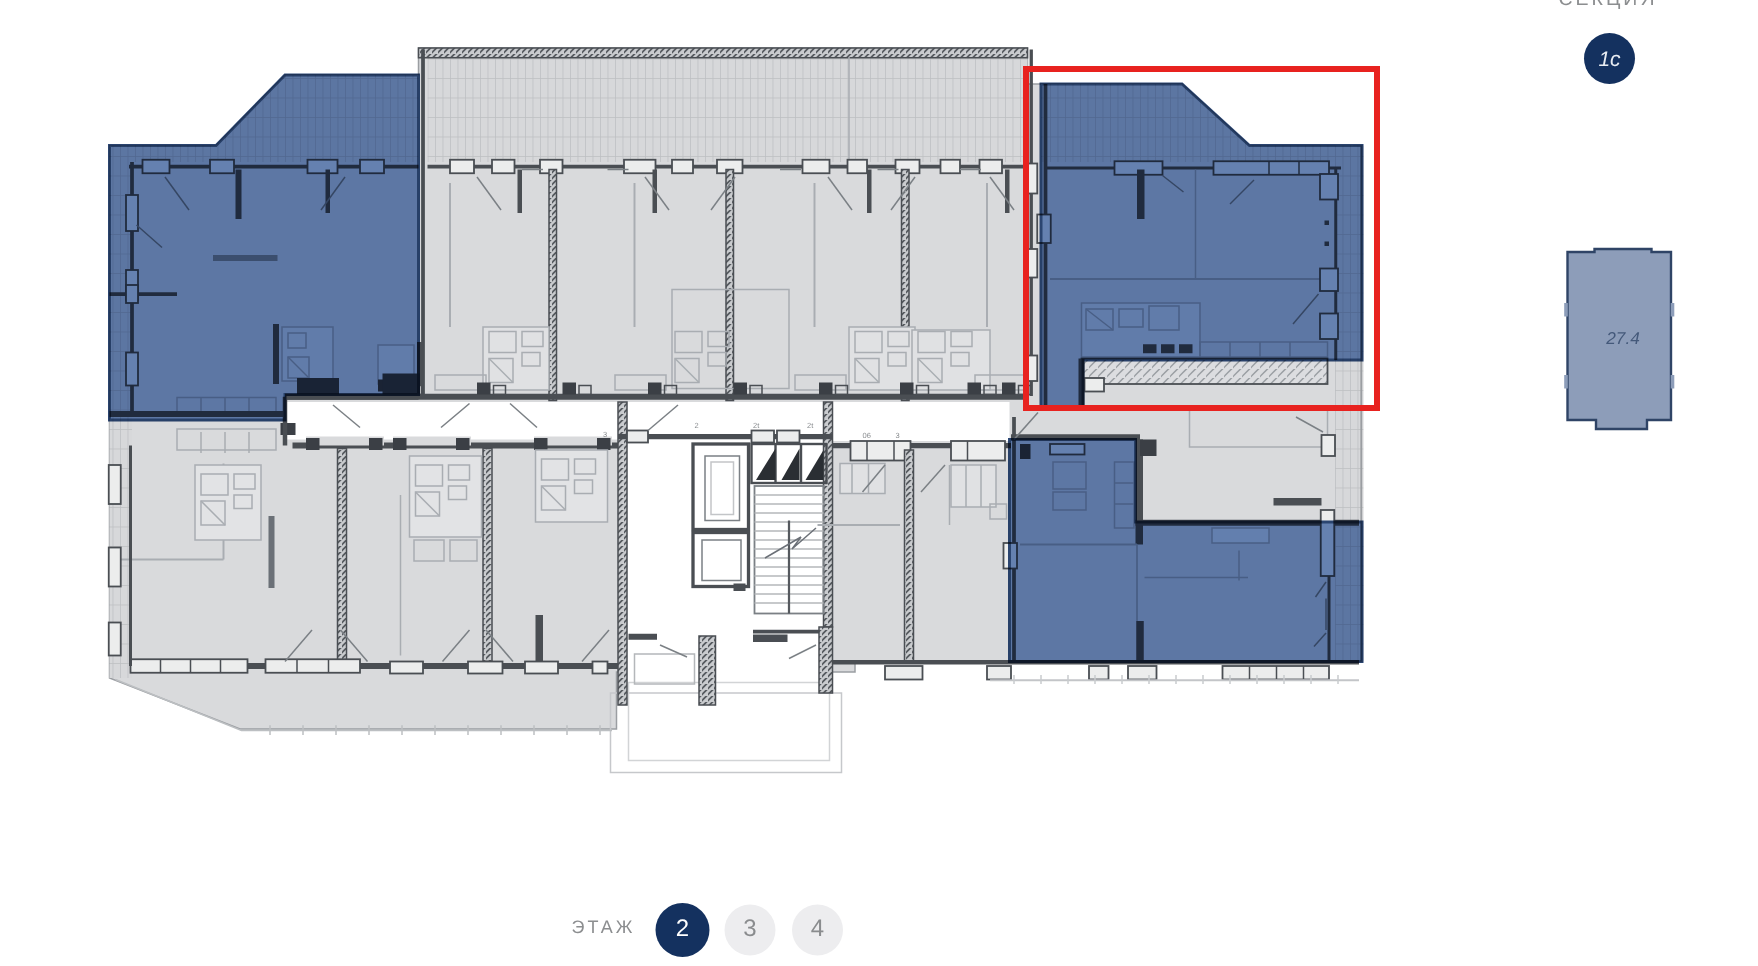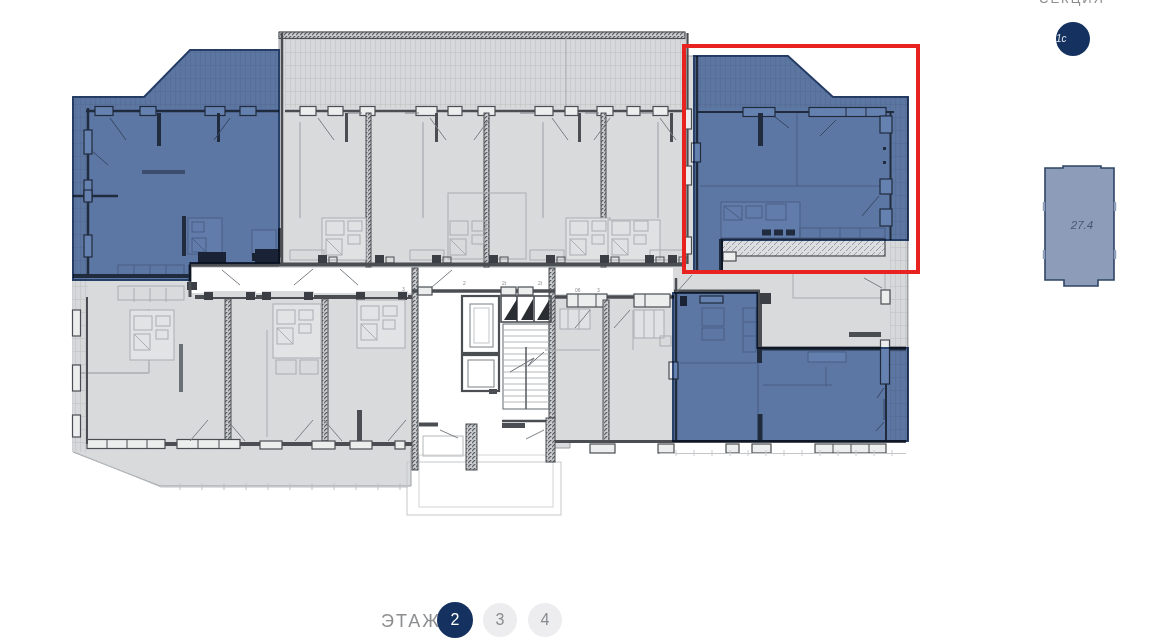--- a/index.html
+++ b/index.html
@@ -393,25 +393,25 @@
 <text x="597" y="292" font-size="5" fill="#8a8d90" font-family="Liberation Sans">3</text>
 <text x="402" y="291" font-size="5" fill="#8a8d90" font-family="Liberation Sans">3</text>
 <g style="mix-blend-mode:multiply">
 <polygon points="73,97 144,97 190,50 279,50 279,263 190,263 190,280 73,280" fill="#6d8bbe" stroke="#2e4a78" stroke-width="2"></polygon>
 <polygon points="694,56 788,56 833,97 908,97 908,240 722,240 722,272 694,272" fill="#6d8bbe" stroke="#2e4a78" stroke-width="2"></polygon>
 <polygon points="673,293 757,293 757,348 908,348 908,441 673,441" fill="#6d8bbe" stroke="#2e4a78" stroke-width="2"></polygon>
 </g>
 <rect x="684" y="46" width="234" height="226" fill="none" stroke="#e8221f" stroke-width="4"></rect>
 </svg>
 <div class="abs" style="left:1022px;top:-9px;width:100px;text-align:center;font-size:13px;letter-spacing:2px;color:#8c8e90;">СЕКЦИЯ</div>
-<div class="abs" style="left:1056px;top:22px;width:34px;height:34px;border-radius:50%;background:#14315f;color:#e8ecf2;font-size:10px;line-height:34px;font-style:italic;">1с</div>
+<div class="abs" style="left:1056px;top:22px;width:34px;height:34px;border-radius:50%;background:#14315f;color:#e8ecf2;font-size:14px;line-height:34px;text-align:center;font-style:italic;">1с</div>
 <svg class="abs" style="left:1040px;top:160px" width="80" height="135" viewBox="0 0 80 135">
 <path d="M5,8 L23,8 L23,6 L61,6 L61,8 L74,8 L74,120 L58,120 L58,126 L24,126 L24,120 L5,120 Z" fill="#8d9db9" stroke="#2f4466" stroke-width="1.6"></path>
 <line x1="4" y1="42" x2="4" y2="51" stroke="#8d9db9" stroke-width="2.4"></line>
 <line x1="75" y1="42" x2="75" y2="51" stroke="#8d9db9" stroke-width="2.4"></line>
 <line x1="4" y1="90" x2="4" y2="99" stroke="#8d9db9" stroke-width="2.4"></line>
 <line x1="75" y1="90" x2="75" y2="99" stroke="#8d9db9" stroke-width="2.4"></line>
 <text x="42" y="69" font-size="11.5" fill="#44597a" text-anchor="middle" font-family="Liberation Sans" font-style="italic">27.4</text>
 </svg>
-<div class="abs" style="left:381px;top:611px;font-size:18px;letter-spacing:2px;color:#8c8e90;">ЭТАЖ</div>
+<div class="abs" style="left:381px;top:611px;font-size:12px;letter-spacing:2px;color:#8c8e90;">ЭТАЖ</div>
 <div class="abs" style="left:437px;top:602px;width:36px;height:36px;border-radius:50%;background:#14315f;color:#fff;font-size:16px;line-height:36px;text-align:center;">2</div>
 <div class="abs" style="left:483px;top:602.5px;width:34px;height:34px;border-radius:50%;background:#ededef;color:#8a8c8e;font-size:16px;line-height:34px;text-align:center;">3</div>
 <div class="abs" style="left:528px;top:602.5px;width:34px;height:34px;border-radius:50%;background:#ededef;color:#8a8c8e;font-size:16px;line-height:34px;text-align:center;">4</div>
 </div>
 </body></html>

